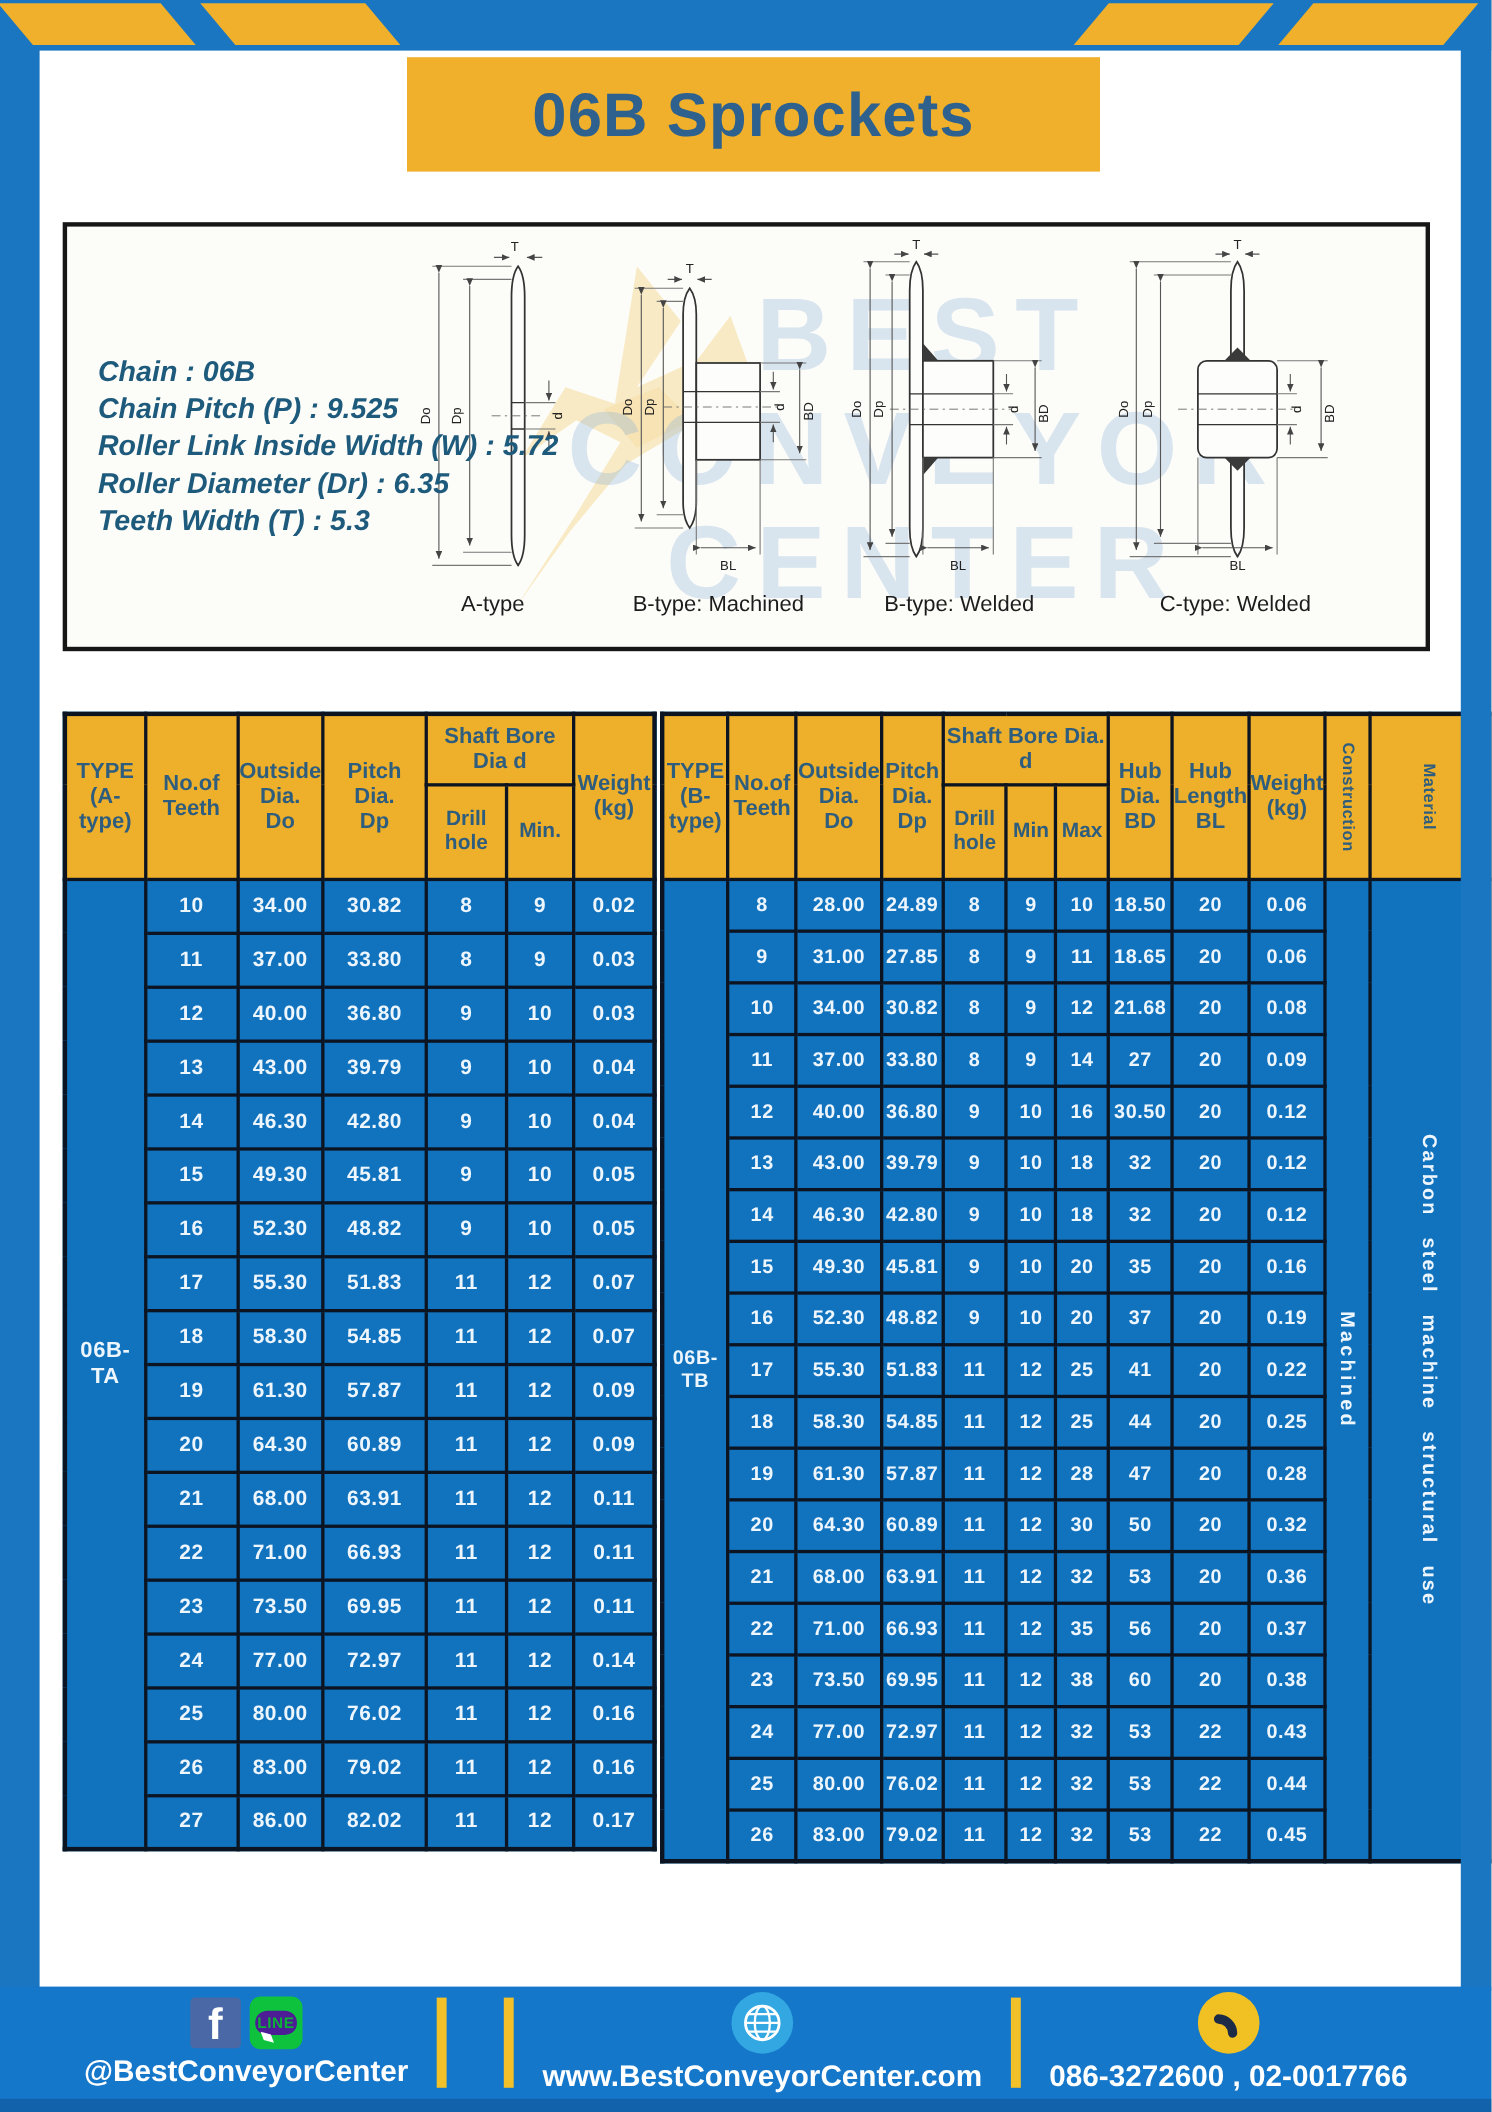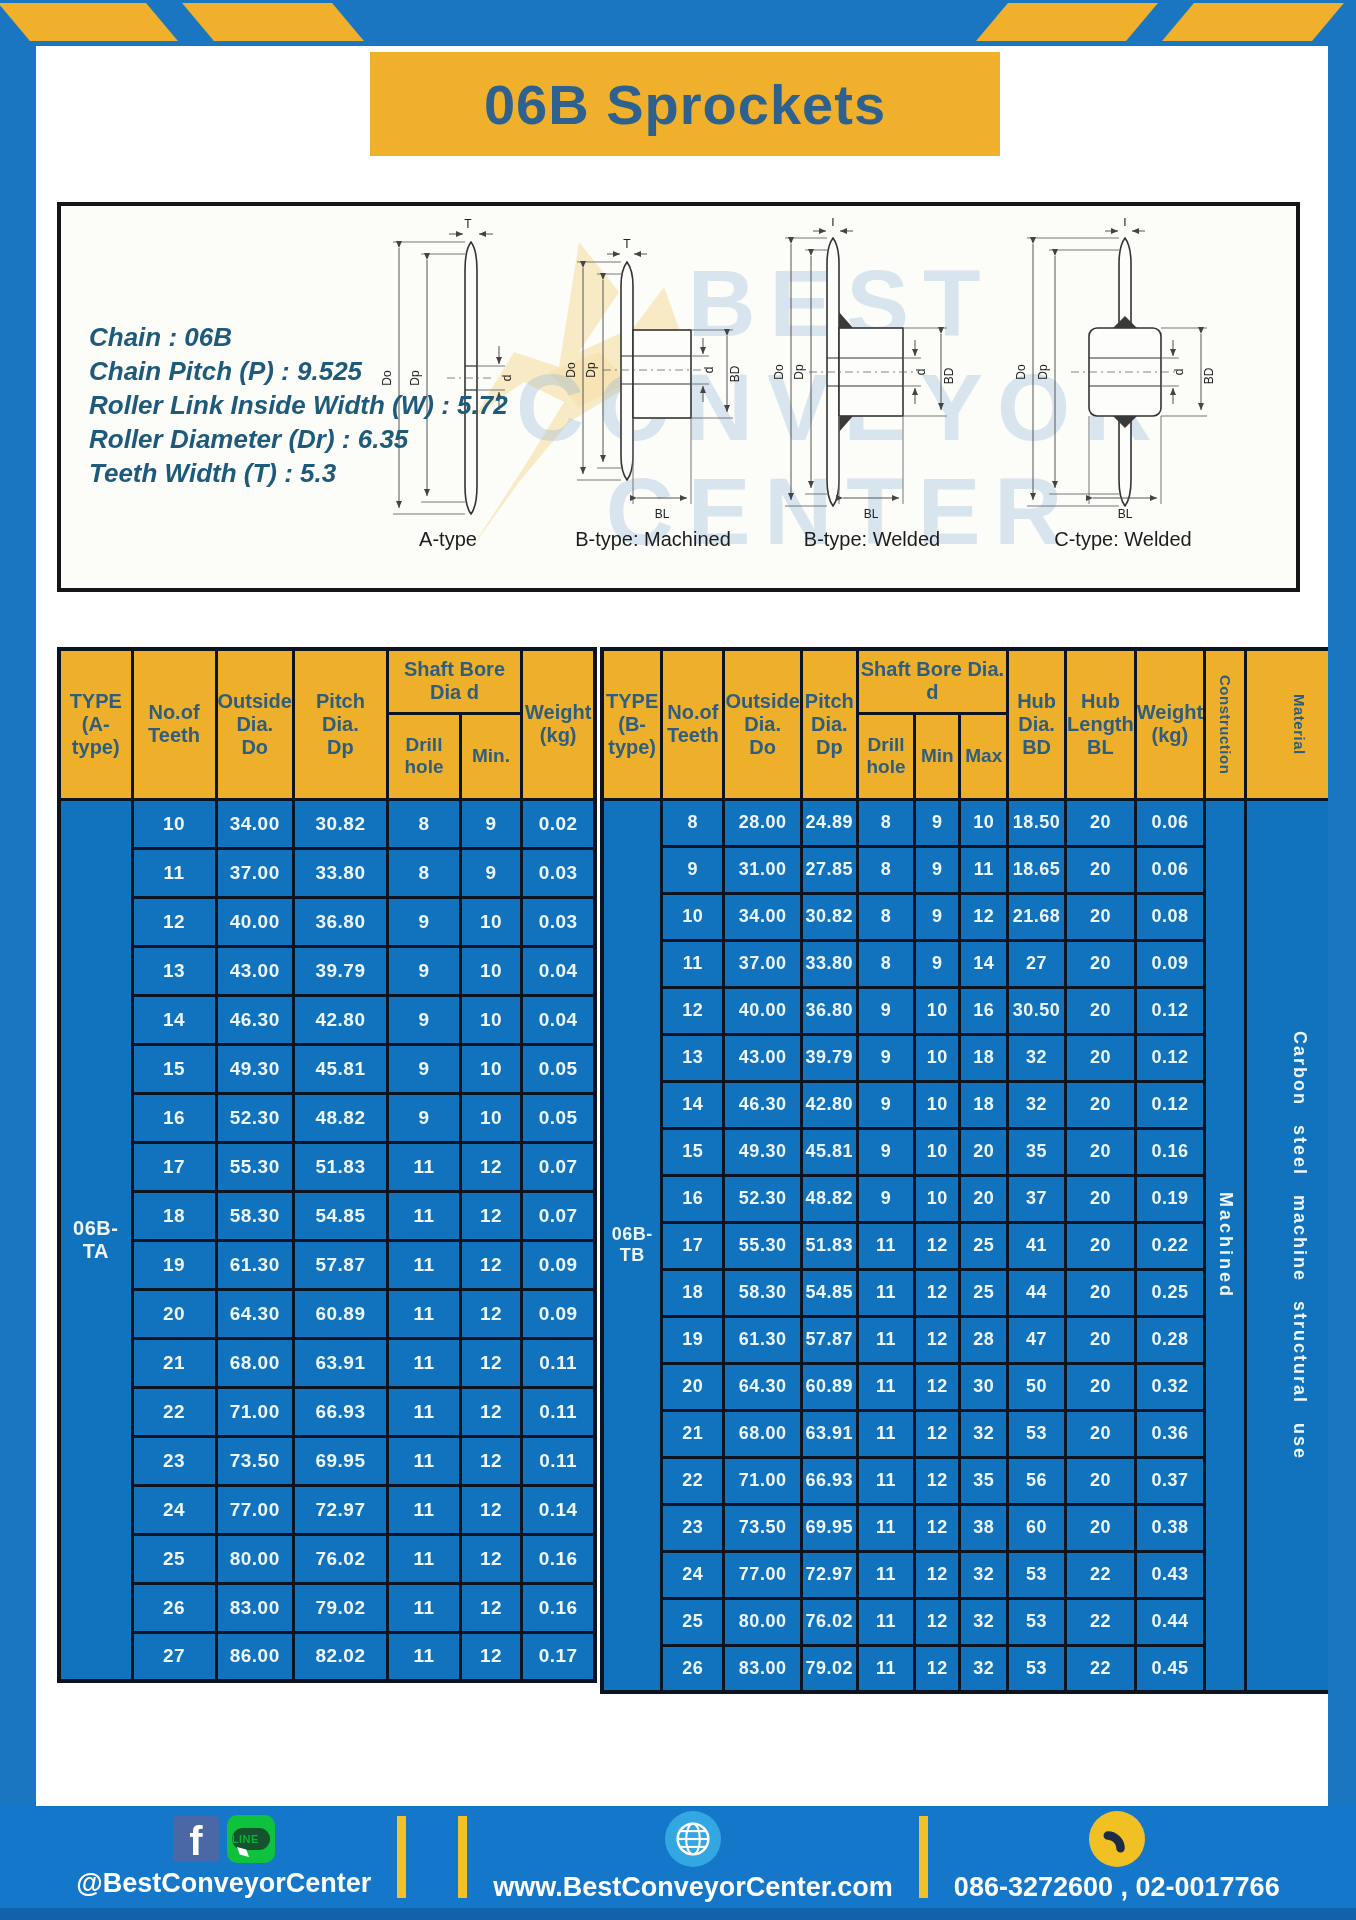--- a/index.html
+++ b/index.html
@@ -36,21 +36,21 @@
 
   
   .panel{position:absolute;left:57px;top:202px;width:1243px;height:390px;background:#fcfcf9;
     border:4px solid #161616;z-index:2;overflow:hidden;}
   .specs{position:absolute;left:28px;top:114px;z-index:3;font-style:italic;}
   .specs div{font-size:26px;font-weight:bold;color:var(--spec-text);line-height:34px;}
   .wm-logo{position:absolute;left:368px;top:26px;opacity:.55;z-index:0;}
   .wm-text{position:absolute;left:420px;top:46px;width:720px;text-align:center;z-index:0;
     font-size:94px;font-weight:800;letter-spacing:14px;line-height:104px;color:rgba(140,178,214,.32);}
   .diagram{position:absolute;top:12px;display:flex;flex-direction:column;align-items:center;z-index:1;}
-  .diagram .cap{font-size:20px;color:#1c1c1c;margin-top:2px;}
+  .diagram .cap{font-size:20px;color:#1c1c1c;margin-top:12px;}
   .dg-ext{stroke:#777;stroke-width:1;}
   .dg-dim{stroke:#555;stroke-width:1;}
   .dg-part{stroke:#333;stroke-width:1.6;fill:#fdfdfb;}
   .dg-line{stroke:#333;stroke-width:1.2;}
   .dg-center{stroke:#666;stroke-width:.8;stroke-dasharray:8 4 2 4;}
   .dg-lbl{font-size:12px;fill:#222;font-family:"Liberation Sans",sans-serif;}
   .dg-weld{fill:#3a3a3a;stroke:none;}
 
   
   table.tbl{position:absolute;border-collapse:collapse;table-layout:fixed;background:var(--cell-blue);
@@ -76,22 +76,22 @@
   .footer-strip{position:absolute;left:0;bottom:0;width:100%;height:12px;background:var(--footer-dark);}
   .frow{position:absolute;left:0;top:0;width:100%;height:102px;display:flex;align-items:center;justify-content:center;}
   .fgroup{display:flex;flex-direction:column;align-items:center;gap:5px;}
   .flabel{color:#fff;font-weight:bold;font-size:27px;white-space:nowrap;}
   .fdivider{width:9px;height:82px;background:#f2c029;margin:0 26px;}
   .ficons{display:flex;align-items:center;gap:8px;}
   .icon-fb{width:46px;height:46px;background:#4a68a5;border-radius:4px;color:#fff;font-size:40px;font-weight:bold;
     display:flex;align-items:flex-end;justify-content:center;line-height:42px;overflow:hidden;}
   .icon-line{width:48px;height:48px;background:#0ec23d;border-radius:10px;position:relative;
     display:flex;align-items:center;justify-content:center;}
-  .line-bubble{width:38px;height:22px;background:#14532d;border-radius:11px;color:#0ab334;font-size:11px;
-    font-weight:bold;display:flex;align-items:center;justify-content:flex-start;letter-spacing:.5px;}
+  .line-bubble{width:38px;height:22px;background:#4c1d95;border-radius:11px;color:#0ab334;font-size:14px;
+    font-weight:bold;display:flex;align-items:center;justify-content:center;letter-spacing:.5px;}
   .line-tail{position:absolute;left:12px;bottom:7px;width:8px;height:8px;background:#fff;transform:skewX(35deg) rotate(18deg);}
   .icon-round{width:56px;height:56px;border-radius:50%;display:flex;align-items:center;justify-content:center;}
   .icon-mail{background:#c32a20;}
   .icon-globe{background:#33a7e2;}
   .icon-phone{background:#f1c123;}
 </style>
 </head>
 <body>
 
 <div class="canvas">

